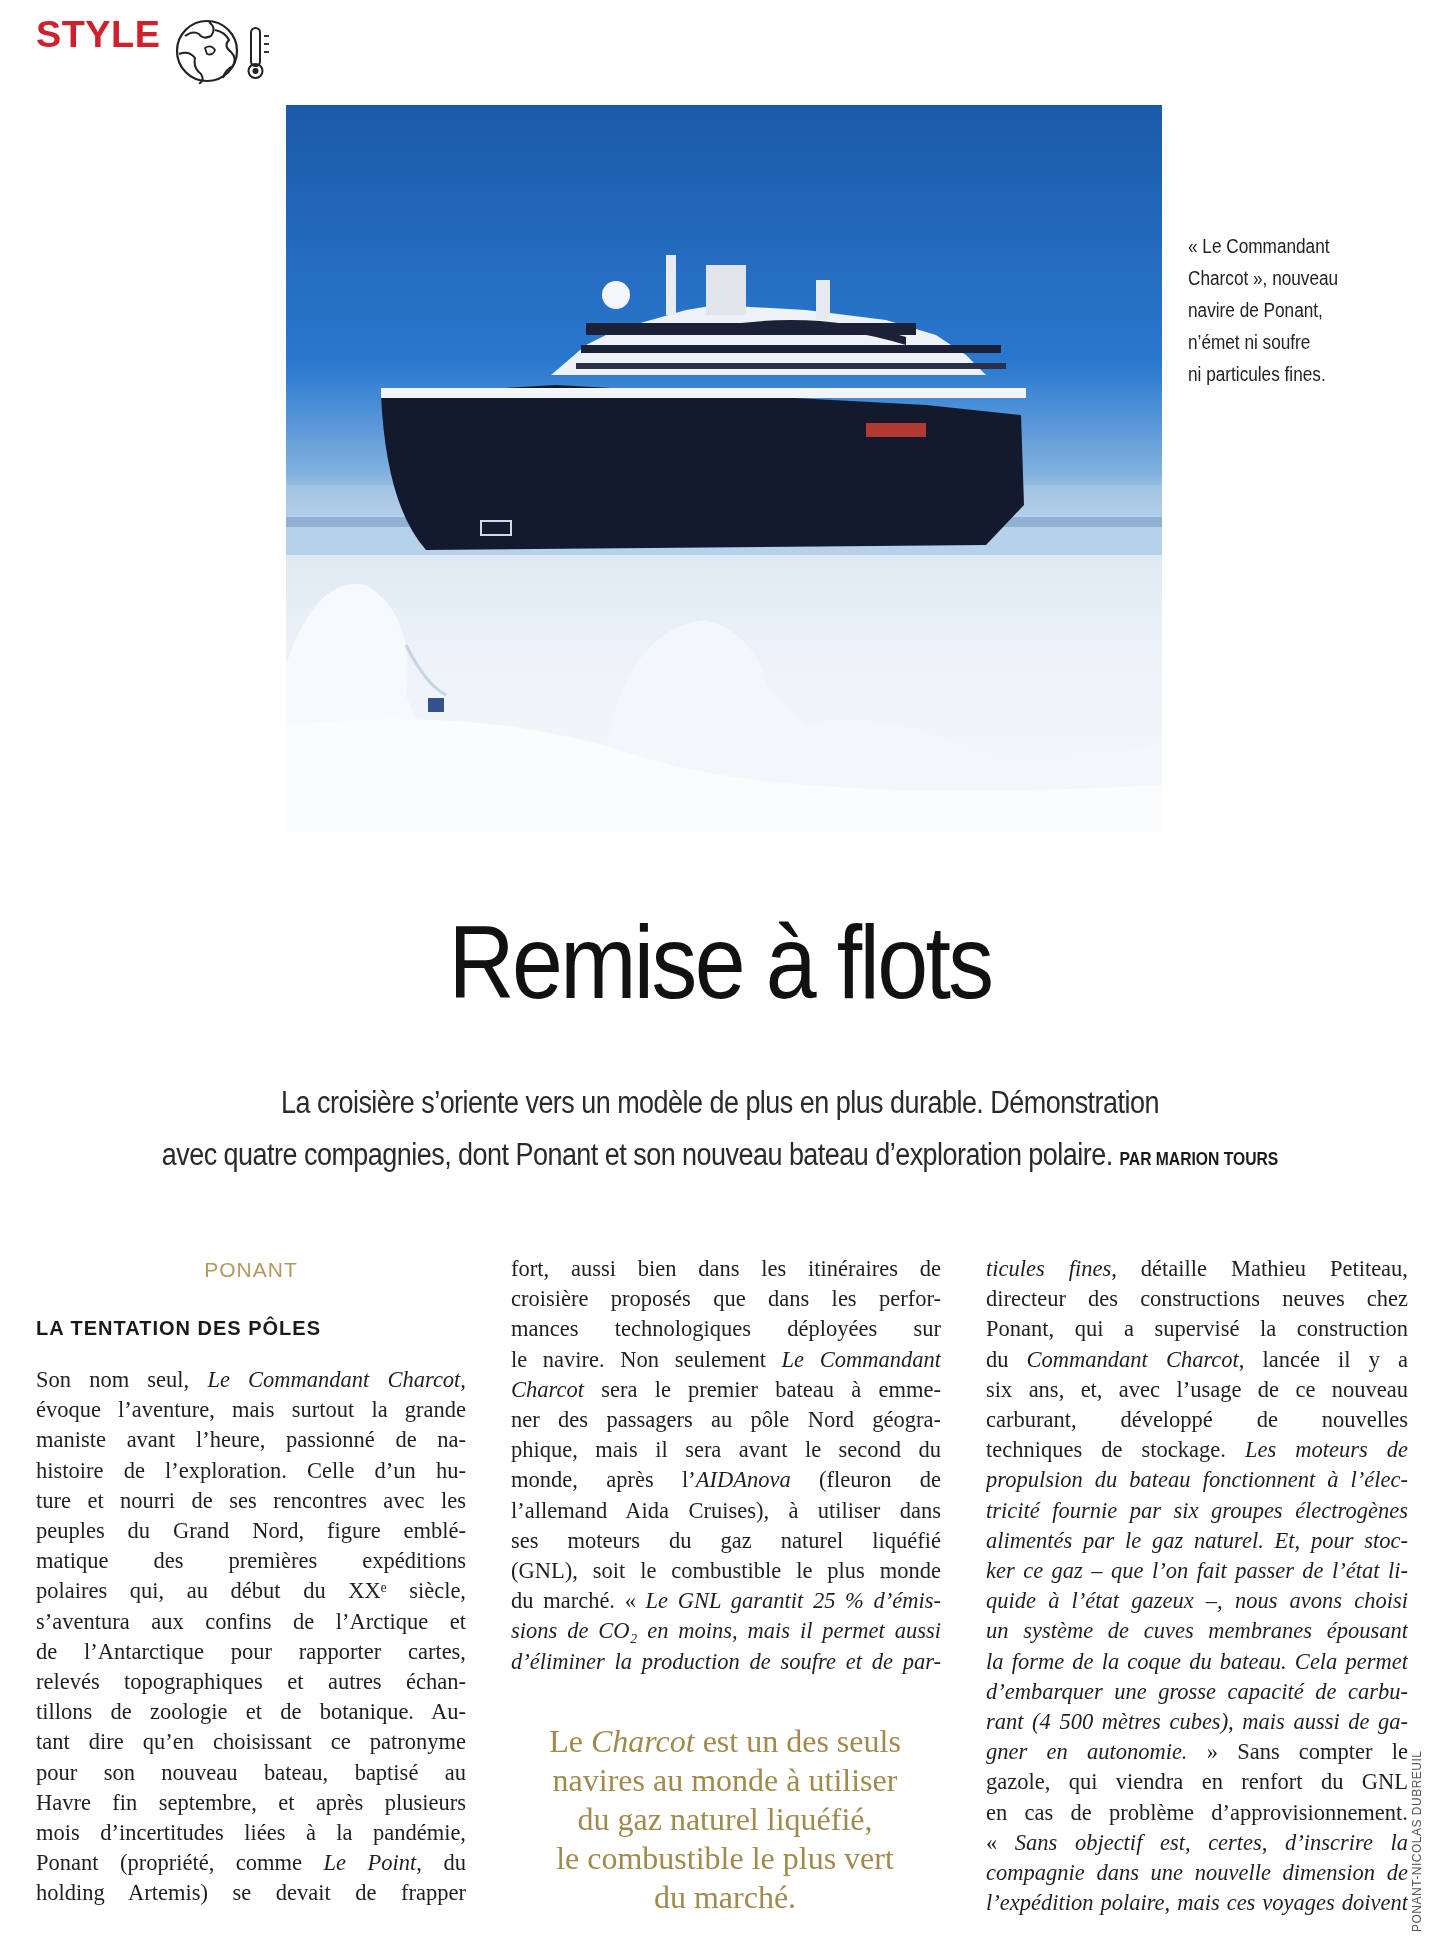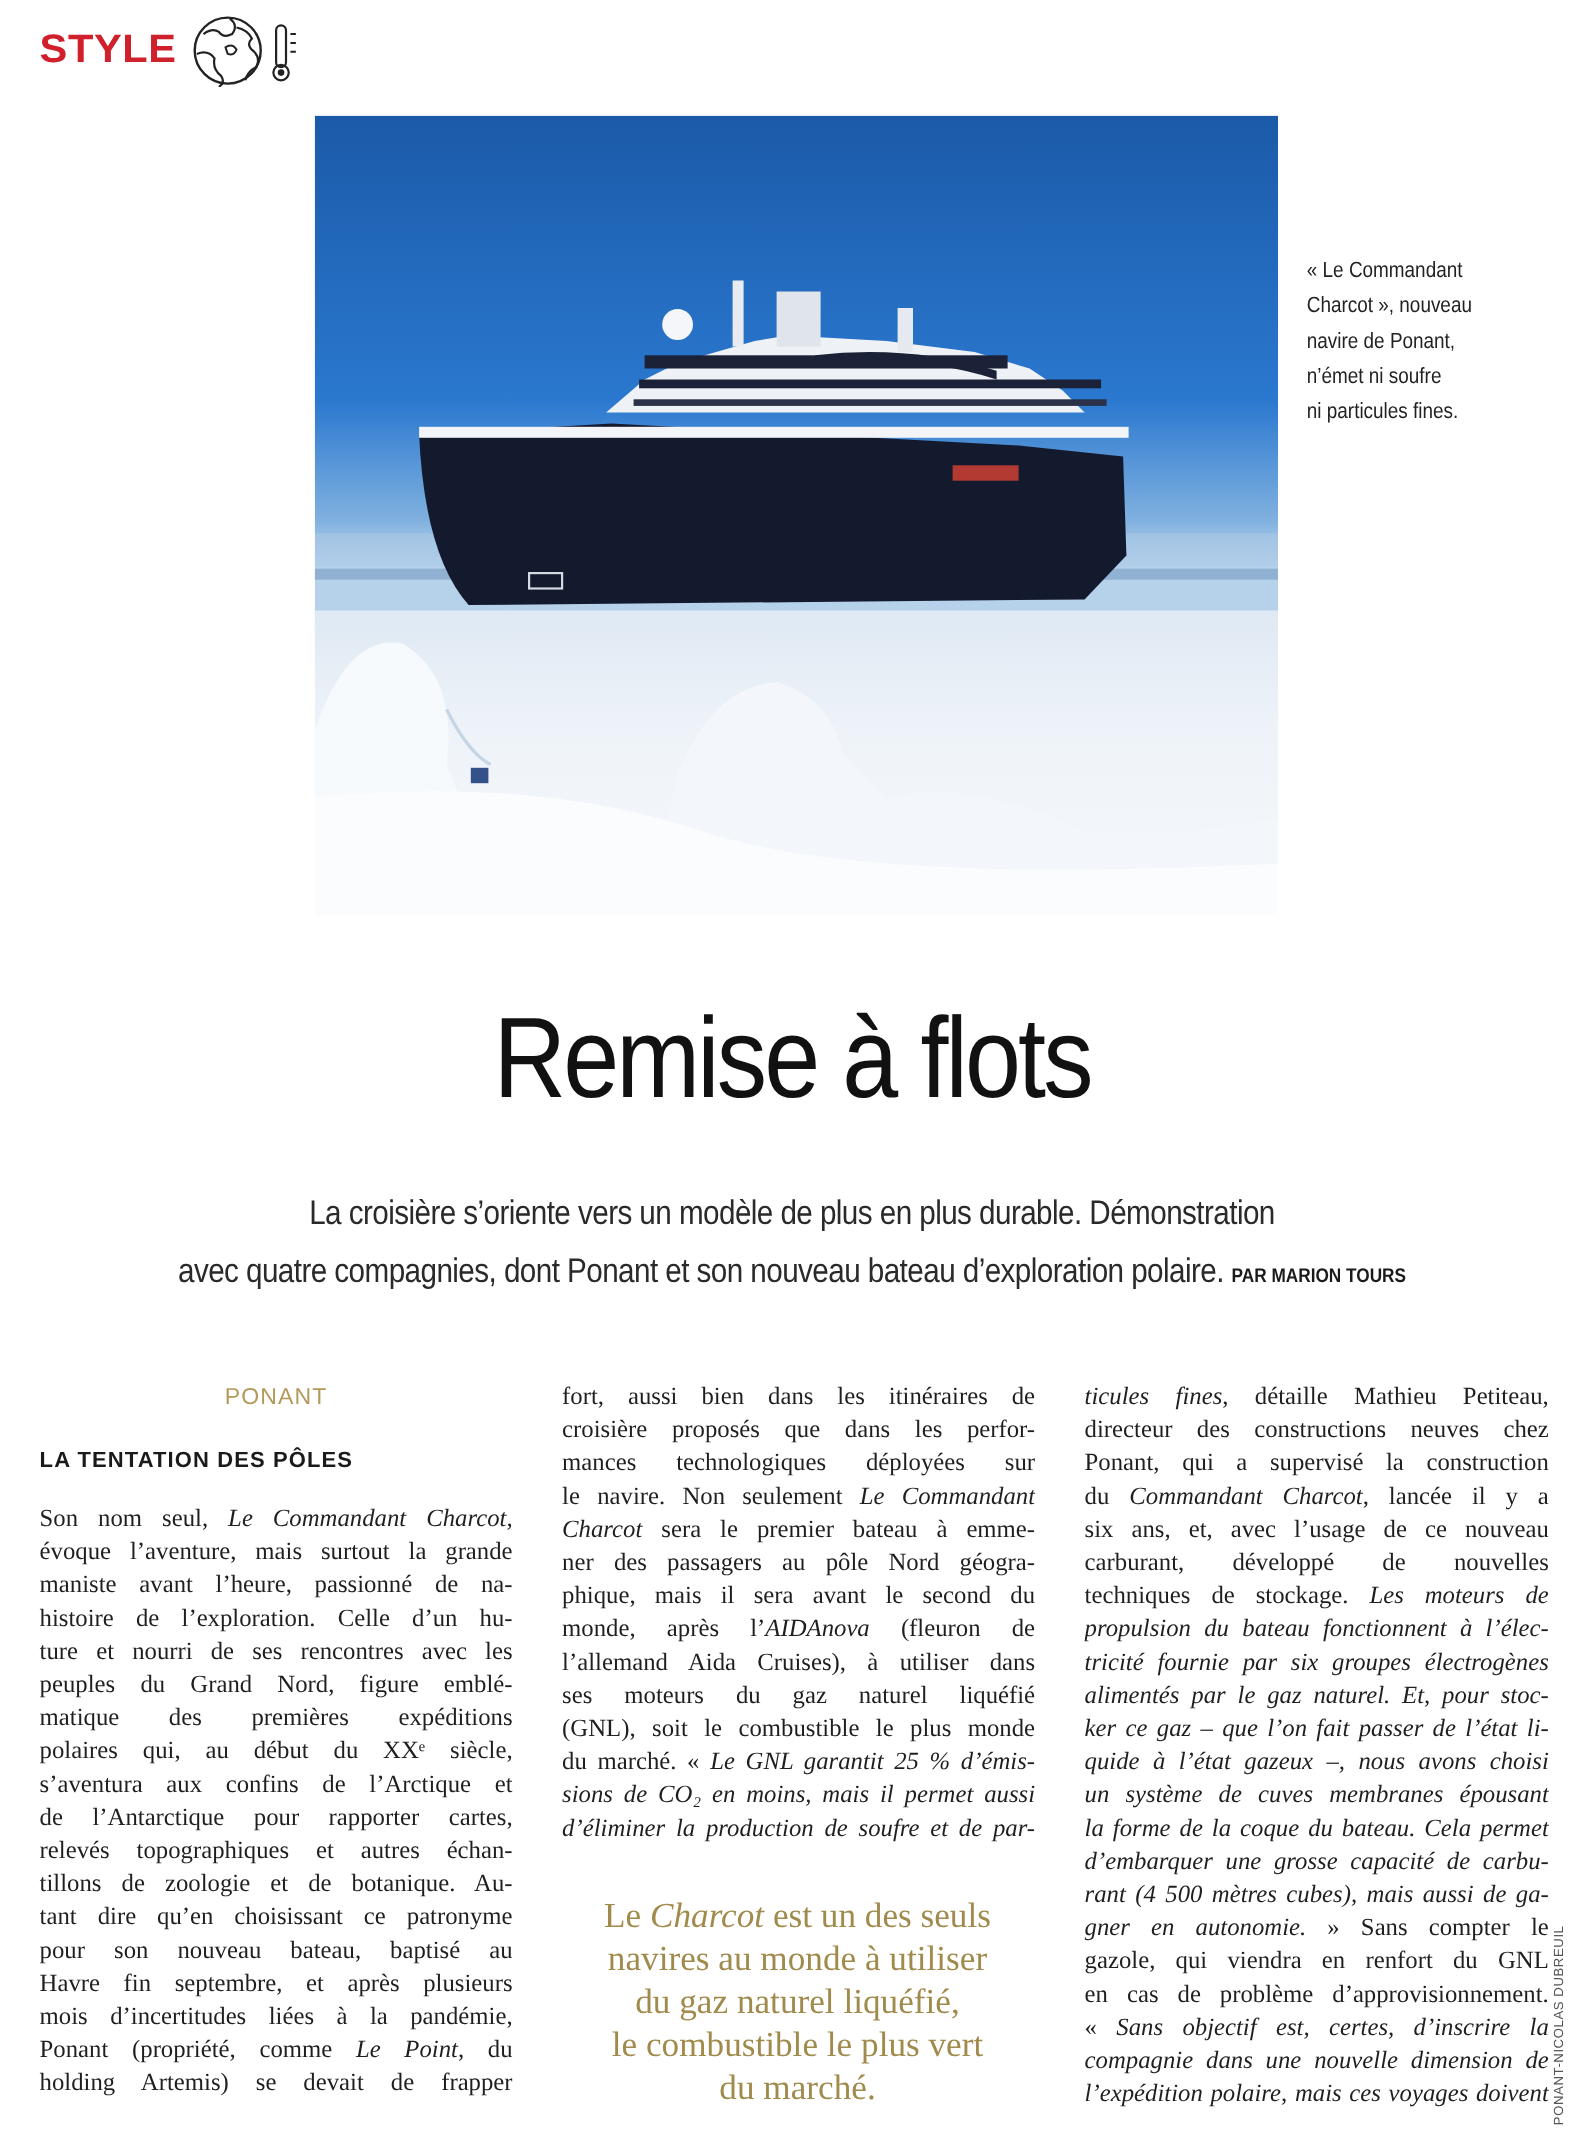--- a/index.html
+++ b/index.html
@@ -1,19 +1,19 @@
 <!DOCTYPE html>
 <html><head>
   <meta charset="utf-8">
   <style>
     * { box-sizing: border-box; margin: 0; padding: 0; }
     html, body { width: 1440px; height: 1936px; background: #ffffff; overflow: hidden; }
     body { position: relative; font-family: "Liberation Serif", serif; color: #1a1a1a; }
 
-    .rubric { position: absolute; left: 36px; top: 14px; height: 60px; display: flex; align-items: center; gap: 10px; }
+    .rubric { position: absolute; left: 36px; top: 14px; height: 60px; display: flex; gap: 10px; }
     .rubric-label { font-family: "Liberation Sans", sans-serif; font-weight: 700; font-size: 36px; letter-spacing: 0.5px; color: #d0202c; transform: scaleX(1.05); transform-origin: left center; }
     .rubric-icon { width: 130px; height: 70px; display: block; }
 
     .photo { position: absolute; left: 286px; top: 105px; width: 876px; height: 727px; overflow: hidden; }
     .photo svg { width: 100%; height: 100%; display: block; }
 
     .caption { position: absolute; left: 1188px; top: 230px; width: 200px; font-family: "Liberation Sans", sans-serif; font-size: 20px; line-height: 32px; color: #222; transform: scaleX(0.86); transform-origin: left top; white-space: nowrap; }
     .caption span { display: block; }
 
     .headline { position: absolute; left: 0; width: 1440px; top: 902px; text-align: center; font-family: "Liberation Sans", sans-serif; font-weight: 400; font-size: 104px; letter-spacing: -3px; color: #111; transform: scaleX(0.88); transform-origin: center top; line-height: 120px; }

